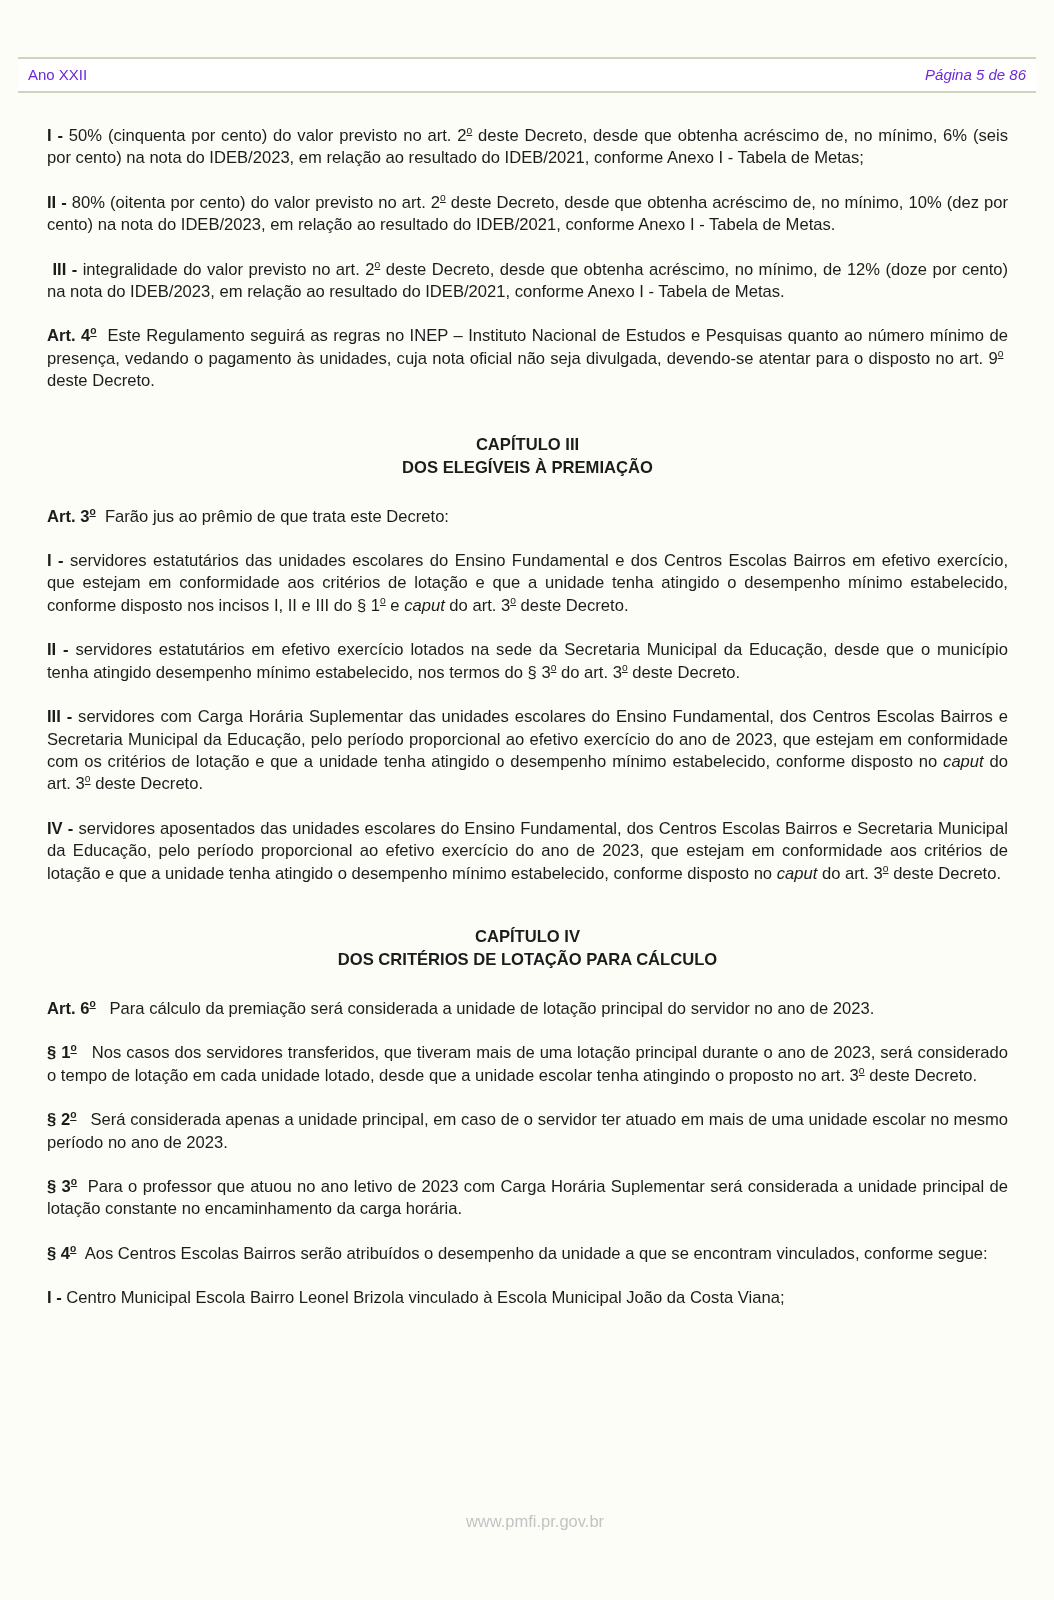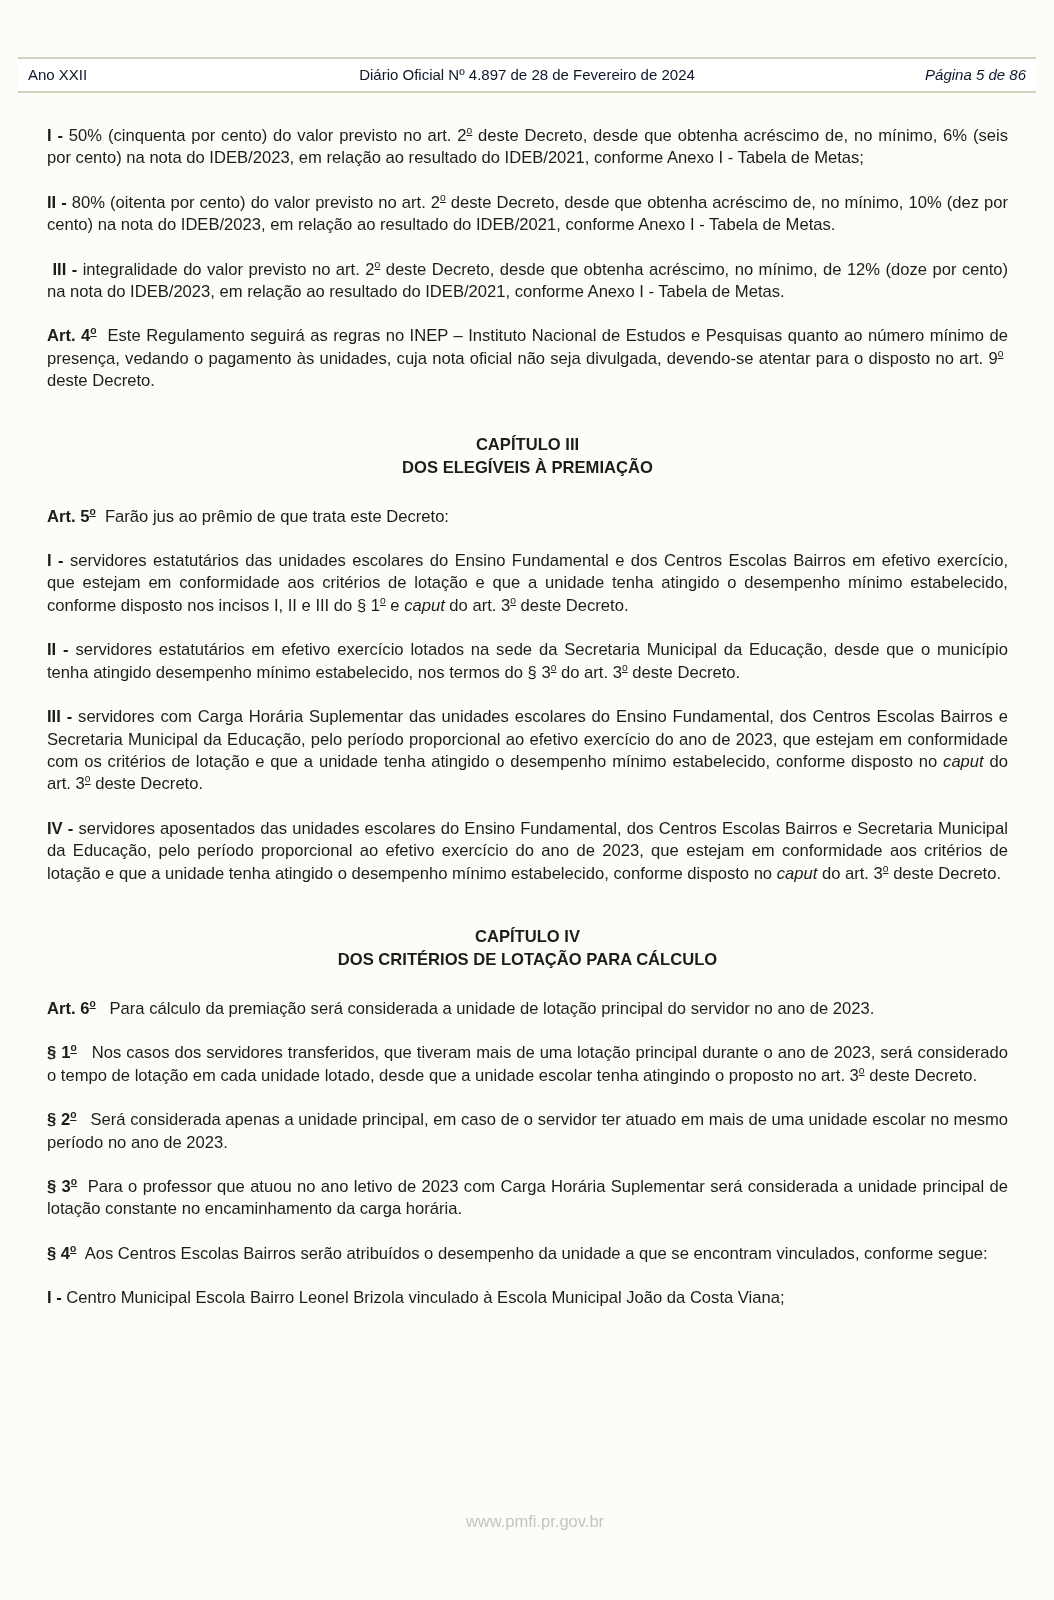--- a/index.html
+++ b/index.html
@@ -13,21 +13,21 @@
     overflow:hidden;
     box-sizing:border-box;
   }
   .page-header{
     margin:57px 18px 0 18px;
     background:#ffffff;
     border-top:2px solid var(--rule-color,#d2d2c0);
     border-bottom:2px solid var(--rule-color,#d2d2c0);
     display:flex;align-items:center;justify-content:space-between;
     padding:7px 10px;
-    font-size:15px;line-height:18px;color:#0f172a;
+    font-size:15px;line-height:18px;color:#6d28d9;
   }
   .header-left{width:230px;text-align:left;}
   .header-center{flex:1;text-align:center;}
   .header-right{width:230px;text-align:right;font-style:italic;}
   .doc-body{
     padding:32px 46px 0 47px;
     font-size:16.6px;
     line-height:22.4px;
     text-align:justify;
   }
@@ -53,34 +53,33 @@
     font-size:16.5px;
   }
 </style>
 </head>
 <body>
 
 <div class="page" style="--page-bg: #fdfdf7; --rule-color: #d2d2c0; --text-color: #1c1c1c; --footer-color: #c3c3c3;">
 
   <header class="page-header">
     <span class="header-left">Ano XXII</span>
-    <span class="header-center">Diário Oficial Nº 4.897 de 28 de Fevereiro de 2024</span>
     <span class="header-right">Página 5 de 86</span>
   </header>
 
   <main class="doc-body">
       <p class="para"><span class="bold">I - </span><span>50% (cinquenta por cento) do valor previsto no art. 2</span><sup class="ord">o</sup><span> deste Decreto, desde que obtenha acréscimo de, no mínimo, 6% (seis por cento) na nota do IDEB/2023, em relação ao resultado do IDEB/2021, conforme Anexo I - Tabela de Metas;</span></p>
       <p class="para"><span class="bold">II - </span><span>80% (oitenta por cento) do valor previsto no art. 2</span><sup class="ord">o</sup><span> deste Decreto, desde que obtenha acréscimo de, no mínimo, 10% (dez por cento) na nota do IDEB/2023, em relação ao resultado do IDEB/2021, conforme Anexo I - Tabela de Metas.</span></p>
       <p class="para"><span class="bold">&nbsp;III - </span><span>integralidade do valor previsto no art. 2</span><sup class="ord">o</sup><span> deste Decreto, desde que obtenha acréscimo, no mínimo, de 12% (doze por cento) na nota do IDEB/2023, em relação ao resultado do IDEB/2021, conforme Anexo I - Tabela de Metas.</span></p>
       <p class="para"><span class="bold">Art. 4</span><sup class="ord bold">o</sup><span>&nbsp; Este Regulamento seguirá as regras no INEP – Instituto Nacional de Estudos e Pesquisas quanto ao número mínimo de presença, vedando o pagamento às unidades, cuja nota oficial não seja divulgada, devendo-se atentar para o disposto no art. 9</span><sup class="ord">o</sup><span>&nbsp; deste Decreto.</span></p>
       <div class="chapter-heading">
         <div>CAPÍTULO III</div>
         <div>DOS ELEGÍVEIS À PREMIAÇÃO</div>
       </div>
-      <p class="para"><span class="bold">Art. 5</span><sup class="ord bold">o</sup><span>&nbsp; Farão jus ao prêmio de que trata este Decreto:</span></p>
+      <p class="para"><span class="bold">Art. 3</span><sup class="ord bold">o</sup><span>&nbsp; Farão jus ao prêmio de que trata este Decreto:</span></p>
       <p class="para"><span class="bold">I - </span><span>servidores estatutários das unidades escolares do Ensino Fundamental e dos Centros Escolas Bairros em efetivo exercício, que estejam em conformidade aos critérios de lotação e que a unidade tenha atingido o desempenho mínimo estabelecido, conforme disposto nos incisos I, II e III do § 1</span><sup class="ord">o</sup><span> e </span><span class="italic">caput</span><span> do art. 3</span><sup class="ord">o</sup><span> deste Decreto.</span></p>
       <p class="para"><span class="bold">II - </span><span>servidores estatutários em efetivo exercício lotados na sede da Secretaria Municipal da Educação, desde que o município tenha atingido desempenho mínimo estabelecido, nos termos do § 3</span><sup class="ord">o</sup><span> do art. 3</span><sup class="ord">o</sup><span> deste Decreto.</span></p>
       <p class="para"><span class="bold">III - </span><span>servidores com Carga Horária Suplementar das unidades escolares do Ensino Fundamental, dos Centros Escolas Bairros e Secretaria Municipal da Educação, pelo período proporcional ao efetivo exercício do ano de 2023, que estejam em conformidade com os critérios de lotação e que a unidade tenha atingido o desempenho mínimo estabelecido, conforme disposto no </span><span class="italic">caput</span><span> do art. 3</span><sup class="ord">o</sup><span> deste Decreto.</span></p>
       <p class="para"><span class="bold">IV - </span><span>servidores aposentados das unidades escolares do Ensino Fundamental, dos Centros Escolas Bairros e Secretaria Municipal da Educação, pelo período proporcional ao efetivo exercício do ano de 2023, que estejam em conformidade aos critérios de lotação e que a unidade tenha atingido o desempenho mínimo estabelecido, conforme disposto no </span><span class="italic">caput</span><span> do art. 3</span><sup class="ord">o</sup><span> deste Decreto.</span></p>
       <div class="chapter-heading">
         <div>CAPÍTULO IV</div>
         <div>DOS CRITÉRIOS DE LOTAÇÃO PARA CÁLCULO</div>
       </div>
       <p class="para"><span class="bold">Art. 6</span><sup class="ord bold">o</sup><span>&nbsp;&nbsp; Para cálculo da premiação será considerada a unidade de lotação principal do servidor no ano de 2023.</span></p>
       <p class="para"><span class="bold">§ 1</span><sup class="ord bold">o</sup><span>&nbsp;&nbsp; Nos casos dos servidores transferidos, que tiveram mais de uma lotação principal durante o ano de 2023, será considerado o tempo de lotação em cada unidade lotado, desde que a unidade escolar tenha atingindo o proposto no art. 3</span><sup class="ord">o</sup><span> deste Decreto.</span></p>

